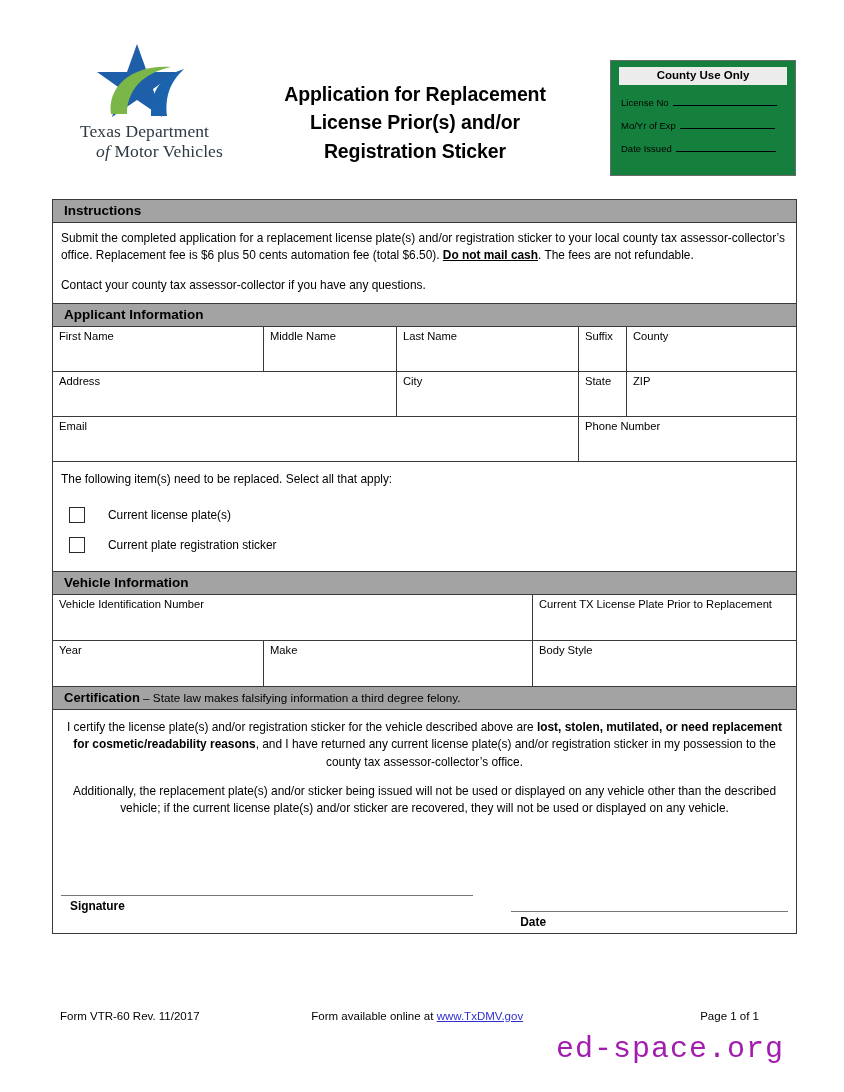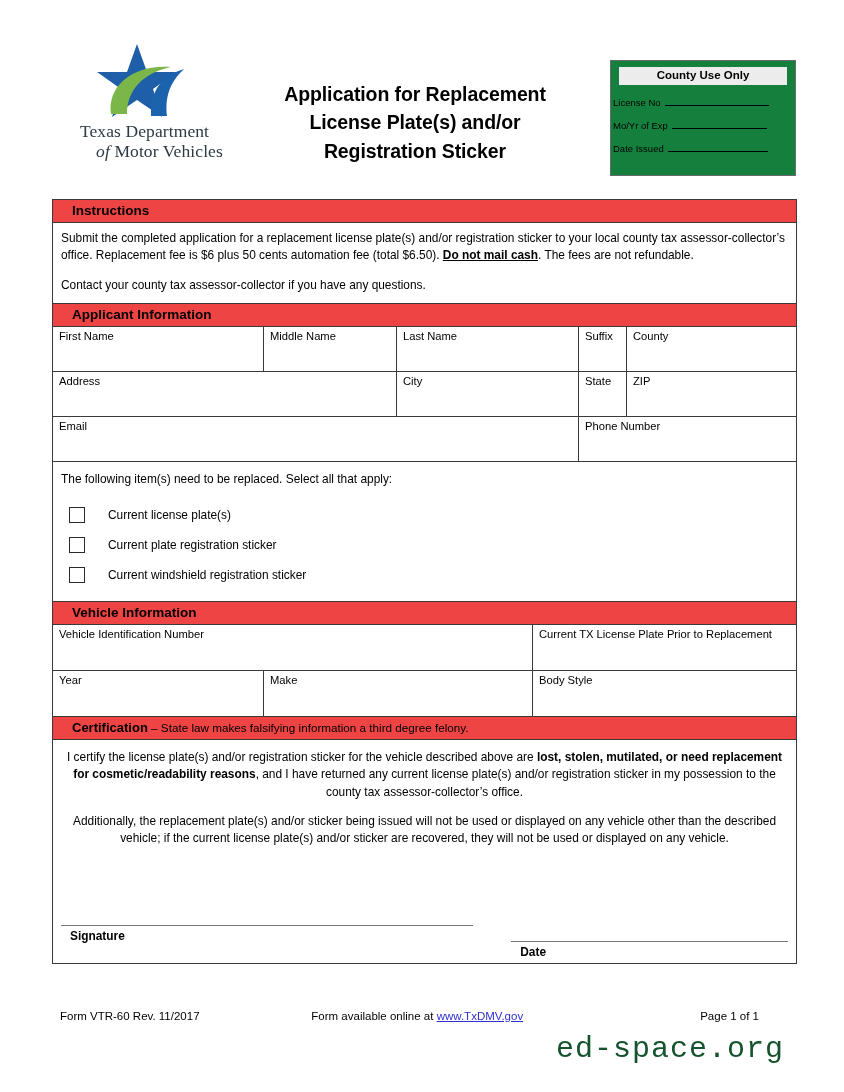--- a/index.html
+++ b/index.html
@@ -71,21 +71,21 @@
   }
   #county-box-title {
     margin: 6px 8px 0 8px;
     background: #ececec;
     text-align: center;
     font-size: 11.5px;
     font-weight: bold;
     padding: 2px 0 4px 0;
   }
   .county-row {
-    margin: 0 2px;
+    margin: 0 10px;
     font-size: 9.5px;
     padding-top: 11px;
     white-space: nowrap;
   }
   .county-rule {
     display: inline-block;
     border-bottom: 1px solid #000;
     vertical-align: baseline;
     height: 9px;
     margin-left: 4px;
@@ -95,23 +95,23 @@
   #form {
     position: absolute;
     left: 52px;
     top: 199px;
     width: 745px;
     border: 1.6px solid #3a3a3a;
     box-sizing: border-box;
     background: #fff;
   }
   .band {
-    background: #ef4444;
+    background: #a3a3a3;
     border-bottom: 1.4px solid #3a3a3a;
-    padding: 3px 8px 4px 19px;
+    padding: 3px 8px 4px 11px;
     font-size: 13.5px;
     font-weight: bold;
   }
   .band.thin { font-size: 13px; }
   .band .normal {
     font-weight: normal;
     font-size: 11.7px;
   }
 
   .para-block {
@@ -236,21 +236,21 @@
     text-decoration: underline;
   }
 
   #watermark {
     position: absolute;
     left: 556px;
     top: 1032px;
     font-family: "Liberation Mono", monospace;
     font-size: 30px;
     letter-spacing: 1px;
-    color: #14532d;
+    color: #a21caf;
     white-space: nowrap;
   }
 </style>
 </head>
 <body>
 
 <div id="header">
 
   <div id="logo-block">
     <svg id="logo-mark" viewBox="0 0 120 78">
@@ -262,21 +262,21 @@
       <path d="M66,74 C66,48 76,34 99,27 C84,41 80,56 82,74 Z" fill="#1b63ad"></path>
     </svg>
     <div id="logo-wordmark">
       <div id="logo-line1">Texas Department</div>
       <div id="logo-line2"><span class="ital">of</span><span> Motor Vehicles</span></div>
     </div>
   </div>
 
   <div id="doc-title">
     <div>Application for Replacement</div>
-    <div>License Plate(s) and/or</div>
+    <div>License Prior(s) and/or</div>
     <div>Registration Sticker</div>
   </div>
 
   <div id="county-box">
     <div id="county-box-title">County Use Only</div>
     <div class="county-row"><span>License No</span><span class="county-rule" style="width:104px"></span></div>
     <div class="county-row"><span>Mo/Yr of Exp</span><span class="county-rule" style="width:95px"></span></div>
     <div class="county-row"><span>Date Issued</span><span class="county-rule" style="width:100px"></span></div>
   </div>
 </div>
@@ -315,24 +315,20 @@
     <div id="checkbox-intro">The following item(s) need to be replaced. Select all that apply:</div>
 
     <div class="cb-row">
       <span class="cb-box"></span>
       <span class="cb-label">Current license plate(s)</span>
     </div>
     <div class="cb-row">
       <span class="cb-box"></span>
       <span class="cb-label">Current plate registration sticker</span>
     </div>
-    <div class="cb-row">
-      <span class="cb-box"></span>
-      <span class="cb-label">Current windshield registration sticker</span>
-    </div>
   </div>
 
   <div class="band">Vehicle Information</div>
 
   <div class="row vehicle">
     <div class="cell v-vin"><span>Vehicle Identification Number</span></div>
     <div class="cell v-plate last"><span>Current TX License Plate Prior to Replacement</span></div>
   </div>
 
   <div class="row vehicle">

